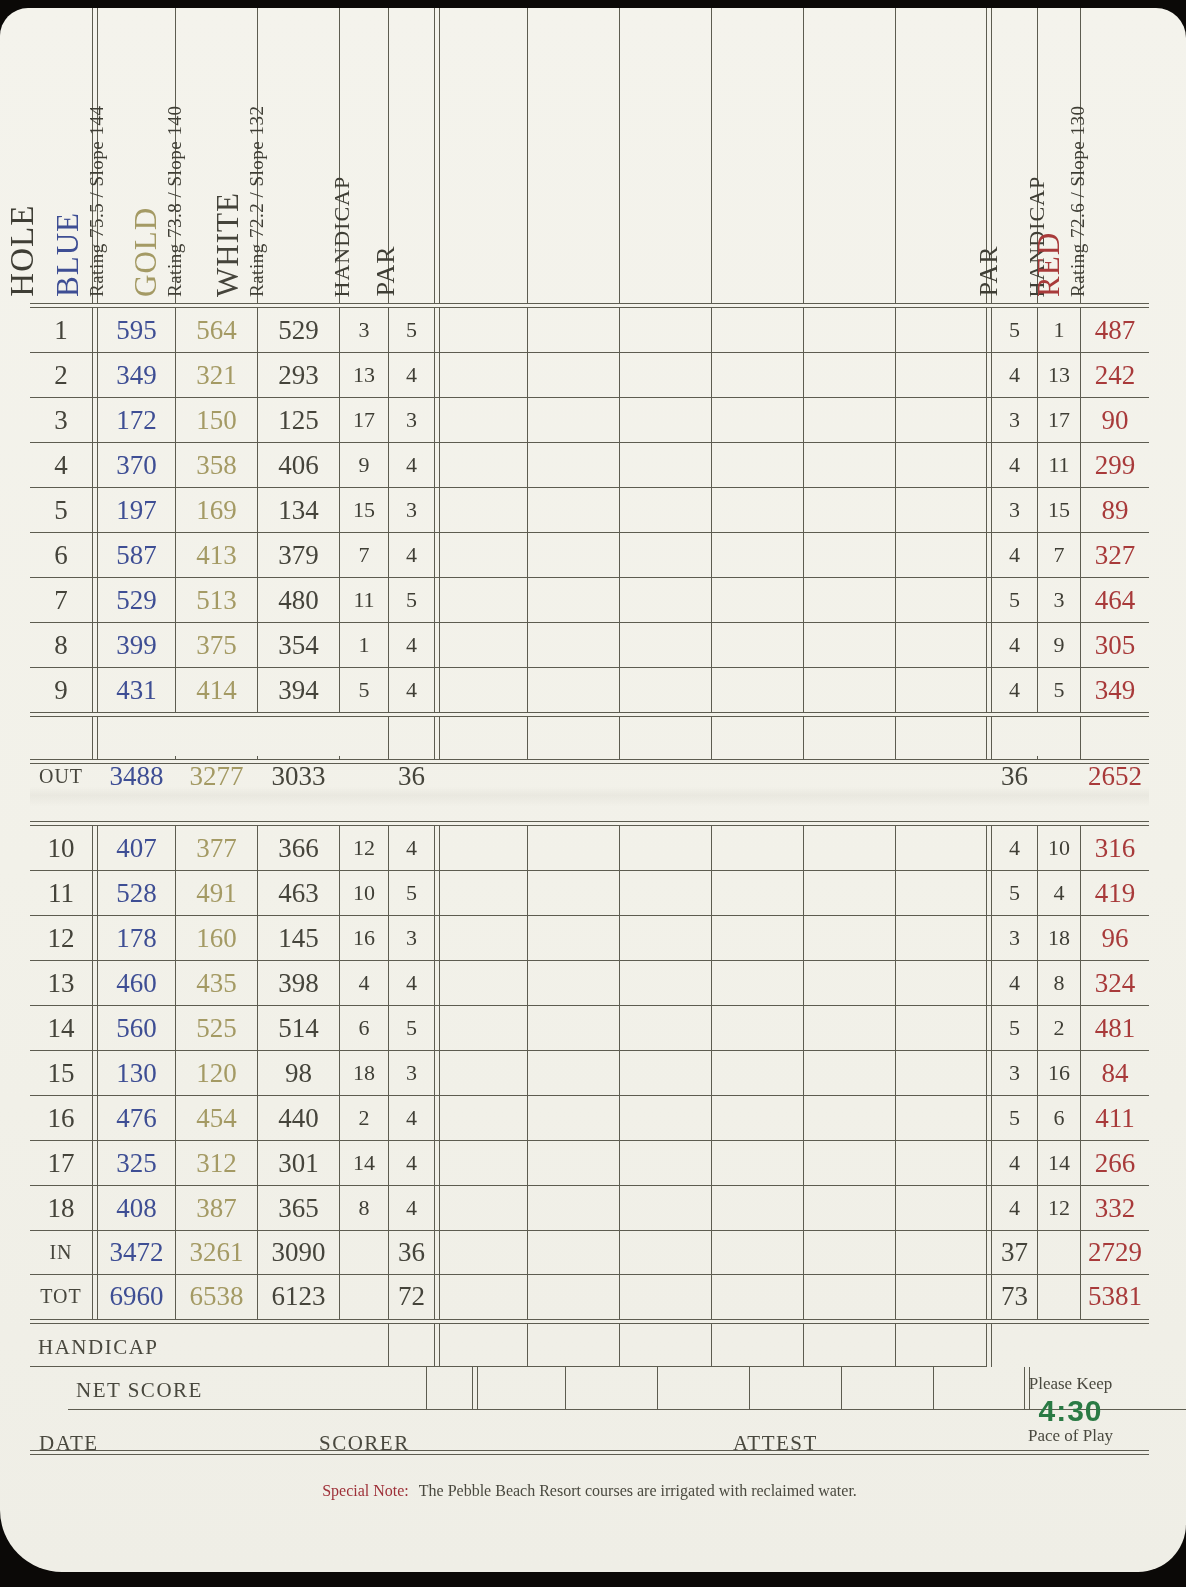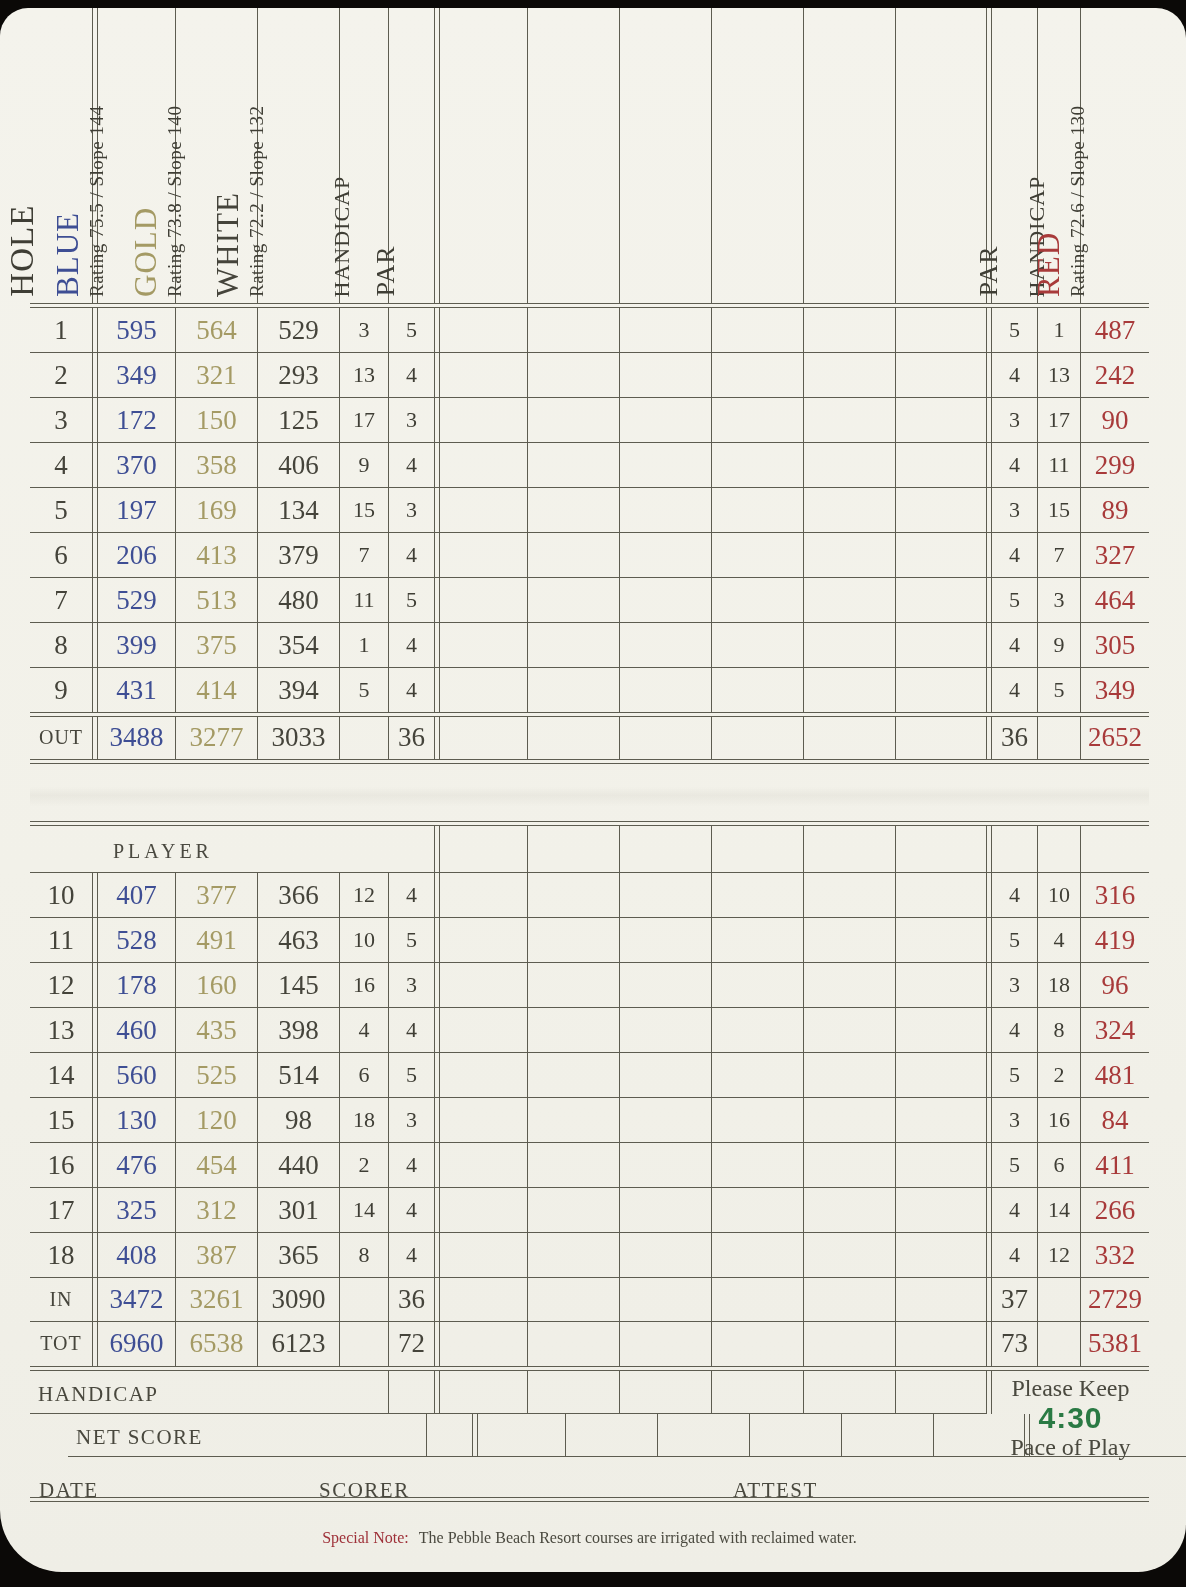--- a/index.html
+++ b/index.html
@@ -56,21 +56,21 @@
   .small-head{font-size:22px; letter-spacing:1px; left:13px;}
   .par-head{font-size:26px; letter-spacing:1px; left:11px;}
   
   .d-row{height:45px;}
   .d-row .cell{height:100%;}
   .num{font-size:27px; text-align:center; line-height:44px;}
   .small-num{font-size:22px; text-align:center; line-height:44px;}
   .t-blue{color:var(--blue);} .t-gold{color:var(--gold);} .t-white{color:#45443b;} .t-red{color:var(--red);}
   .hole-num{font-size:27px; text-align:center; line-height:44px; color:#44433a;}
   .sum-row{height:42px;}
-  .sum-row .num,.sum-row .small-num,.sum-row .row-label{line-height:41px;}
+  .sum-row .num,.sum-row .small-num,.sum-row .row-label{line-height:41px;margin-top:39px;}
   .row-label{font-size:20px; letter-spacing:1px; text-align:center; color:#46453c;}
   
   .gap{height:57px; background:linear-gradient(180deg,rgba(0,0,0,0) 40%,rgba(120,115,100,.07) 55%,rgba(0,0,0,0) 75%);}
   
   .player-row{height:47px; border-bottom:1px solid var(--line);}
   .player-row .cell{height:100%;}
   .c-player{width:404px;}
   .player-label{font-size:20px; letter-spacing:4px; line-height:50px; padding-left:83px; color:#4a4940;}
   
   .in-row{height:44px;} .in-row .cell{height:100%;}
@@ -82,21 +82,21 @@
   .net-row{border-bottom:1px solid var(--line);margin-left:38px;}
   
   .date-row{height:40px; position:relative;}
   .date-row span{position:absolute; top:21px; font-size:21px; letter-spacing:1.5px; color:#49483e;}
   .lbl-date{left:9px;} .lbl-scorer{left:289px;} .lbl-attest{left:703px;}
   
   .pace{
     position:absolute; left:962px; top:1364px; width:157px; height:86px;
     text-align:center; line-height:1.1; padding-top:3px;
   }
-  .pace .p1,.pace .p2{font-size:24px; color:#4a493f; display:block;}
+  .pace .p1,.pace .p2{font-size:17px; color:#4a493f; display:block;}
   .pace .ptime{font-family:"Liberation Sans", sans-serif; font-weight:bold; font-size:30px; color:var(--green); display:block; letter-spacing:1px;}
   
   .note{height:68px; text-align:center; padding-top:27px; font-size:16px; color:#4a493f;}
   .note .red{color:var(--notered); margin-right:10px;}
 </style>
 </head>
 <body>
 
 <div class="card">
   <div class="sheet">
@@ -251,21 +251,21 @@
         <div class="cell s5 br bb"></div>
         <div class="cell s6 bb"></div>
         <div class="cell d bb"></div>
         <div class="cell c-rpar br bb small-num">3</div>
         <div class="cell c-rhcp br bb small-num">15</div>
         <div class="cell c-red bb num t-red">89</div>
       </div>
         <div class="row d-row">
         <div class="cell c-hole bb hole-num">6</div>
         <div class="cell d bb"></div>
-        <div class="cell c-blue br bb num t-blue">206</div>
+        <div class="cell c-blue br bb num t-blue">587</div>
         <div class="cell c-gold br bb num t-gold">413</div>
         <div class="cell c-white br bb num t-white">379</div>
         <div class="cell c-hcp br bb small-num">7</div>
         <div class="cell c-par bb small-num">4</div>
         <div class="cell d bb"></div>
         <div class="cell s1 br bb"></div>
         <div class="cell s2 br bb"></div>
         <div class="cell s3 br bb"></div>
         <div class="cell s4 br bb"></div>
         <div class="cell s5 br bb"></div>
@@ -356,34 +356,20 @@
       <div class="cell d"></div>
       <div class="cell c-rpar br num t-white">36</div>
       <div class="cell c-rhcp br"></div>
       <div class="cell c-red num t-red">2652</div>
     </div>
     <div class="dbl"></div>
 
     <div class="gap"></div>
     <div class="dbl"></div>
 
-    <div class="row player-row">
-      <div class="cell c-player player-label">PLAYER</div>
-      <div class="cell d"></div>
-      <div class="cell s1 br"></div>
-      <div class="cell s2 br"></div>
-      <div class="cell s3 br"></div>
-      <div class="cell s4 br"></div>
-      <div class="cell s5 br"></div>
-      <div class="cell s6"></div>
-      <div class="cell d"></div>
-      <div class="cell c-rpar br"></div>
-      <div class="cell c-rhcp br"></div>
-      <div class="cell c-red"></div>
-    </div>
 
     <div>
 
     <div class="row d-row">
         <div class="cell c-hole bb hole-num">10</div>
         <div class="cell d bb"></div>
         <div class="cell c-blue br bb num t-blue">407</div>
         <div class="cell c-gold br bb num t-gold">377</div>
         <div class="cell c-white br bb num t-white">366</div>
         <div class="cell c-hcp br bb small-num">12</div>

